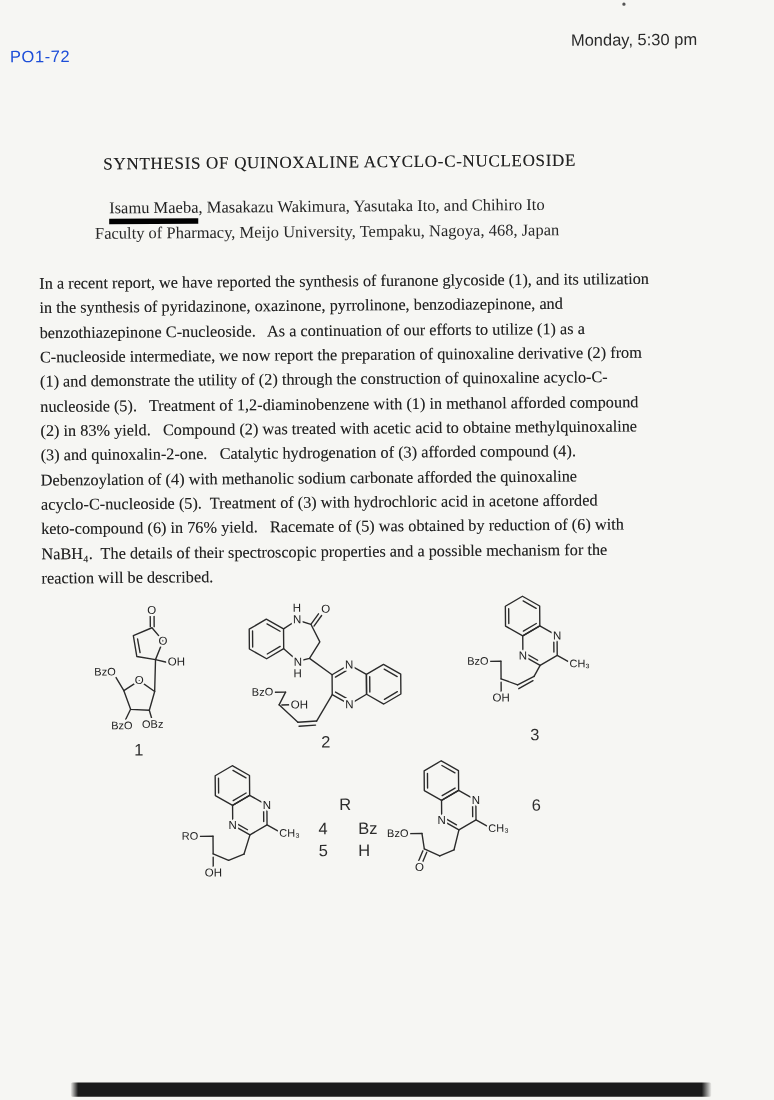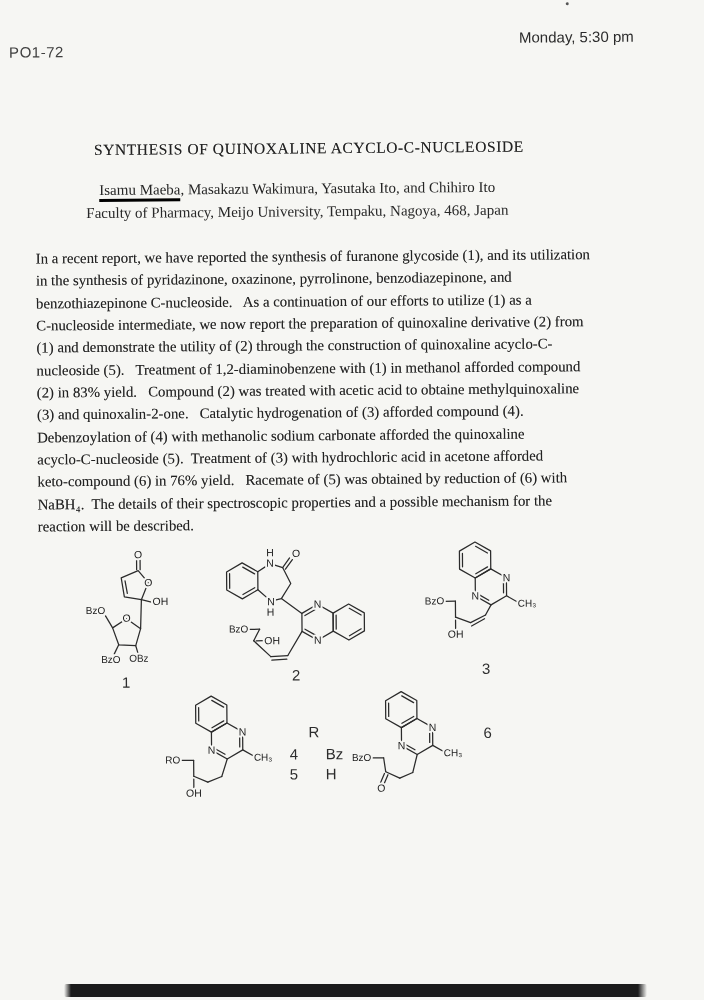--- a/index.html
+++ b/index.html
@@ -1,26 +1,26 @@
 <!DOCTYPE html>
 <html><head>
 <meta charset="utf-8">
 <style>
   html,body{margin:0;padding:0}
   body{width:704px;height:1000px;background:#f6f6f3;position:relative;overflow:hidden;
        font-family:"Liberation Serif",serif;color:#1f1f1f}
   .scan{position:absolute;left:0;top:0;width:704px;height:1000px;
         transform:rotate(-0.45deg);transform-origin:50% 55%}
   .hdr-left{position:absolute;left:13px;top:41px;font:15px "Liberation Sans",sans-serif;
-            letter-spacing:.5px;color:#404040}
+            letter-spacing:.5px;color:#1d4ed8}
   .hdr-right{position:absolute;left:523px;top:30px;font:15px "Liberation Sans",sans-serif;color:#2a2a2a}
   .title{position:absolute;left:0;top:139px;width:624px;text-align:center;
          font-size:15.5px;letter-spacing:.6px;color:#222;text-shadow:0 0 .5px rgba(40,40,40,.5)}
   .authors{position:absolute;left:0;top:180px;width:600px;text-align:center;font-size:15px;color:#252525}
-  .authors .u{border-bottom:3px solid #000000;padding-bottom:1px}
+  .authors .u{border-bottom:5px solid #000000;padding-bottom:1px}
   .affil{position:absolute;left:0;top:203px;width:600px;text-align:center;font-size:15px;color:#282828}
   .body{position:absolute;left:38px;top:245px;width:648px;text-shadow:0 0 .5px rgba(40,40,40,.45)}
   .body .ln{white-space:pre;font-size:14.8px;line-height:22.35px;height:22.35px;color:#222}
   .num{position:absolute;font:15px "Liberation Sans",sans-serif;color:#2e2e2e}
   .rtab{position:absolute;left:283px;top:722px;font:15px "Liberation Sans",sans-serif;
         color:#2c2c2c;line-height:19.5px}
   .rtab .rhead{padding-left:24px;height:22px}
   .rtab .rrow{padding-left:5px}
   .rtab .rrow .cnum{display:inline-block;width:16px}
   .rtab .rrow .rval{margin-left:20px}

